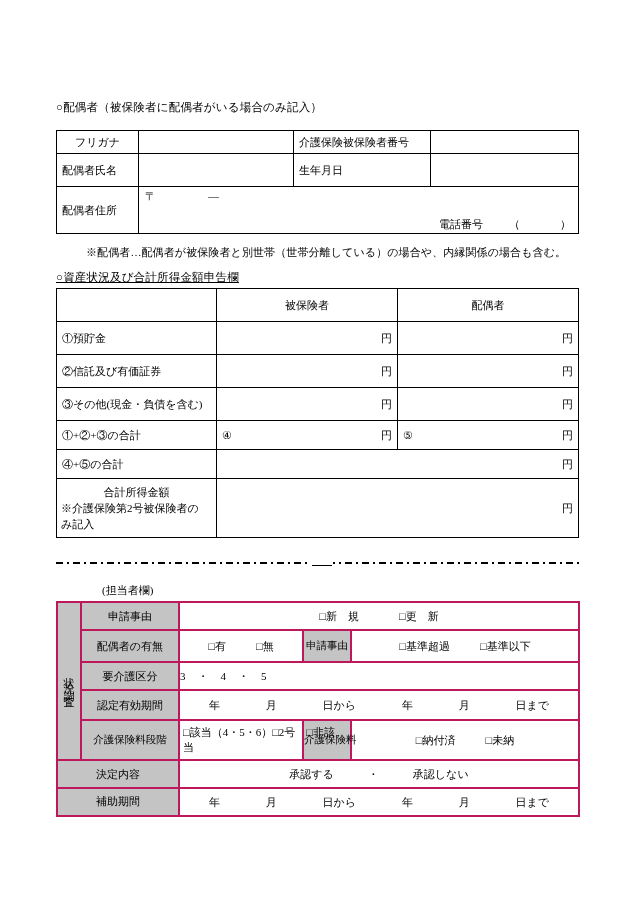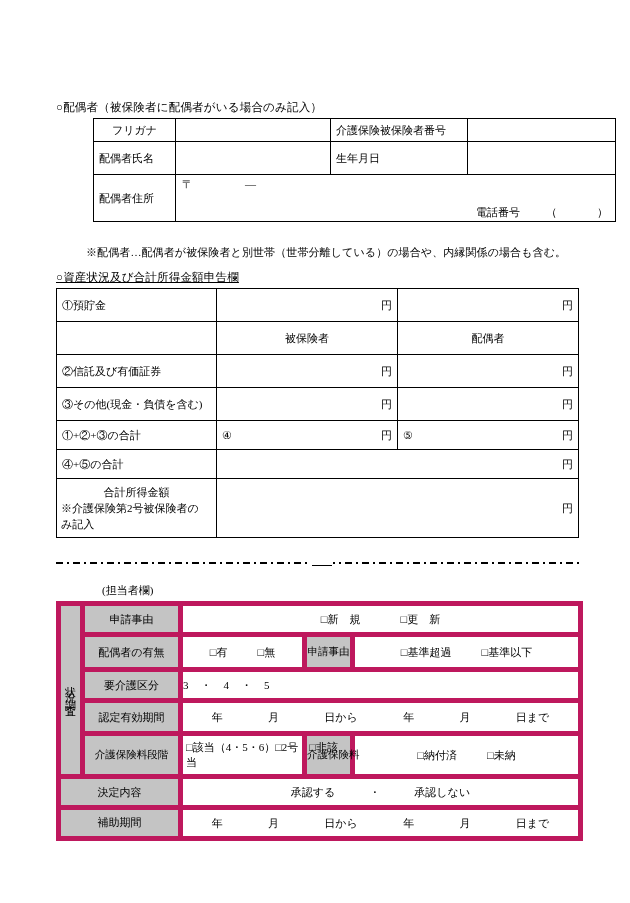--- a/index.html
+++ b/index.html
@@ -77,21 +77,21 @@
   .row-flex {
     display: flex;
     justify-content: space-between;
     align-items: flex-end;
     padding: 0 5px;
     height: 100%;
     box-sizing: border-box;
   }
 
   
-  #spouse-table { left: 56px; top: 118px; width: 522px; margin-left: 37px; }
+  #spouse-table { left: 56px; top: 130px; width: 522px; }
   .addr-cell {
     height: 46px;
     position: relative;
   }
   .addr-inner {
     position: absolute;
     left: 0; right: 0; top: 0; bottom: 0;
   }
   .addr-postal {
     position: absolute;
@@ -149,21 +149,21 @@
     position: absolute;
     left: 256px;
     top: 7px;
     width: 20px;
     height: 1px;
     background: #000;
   }
 
   
   #admin-table { left: 56px; top: 601px; width: 522px; }
-  #admin-table td { border: 5px solid #be185d; }
+  #admin-table td { border: 2px solid #be185d; }
   .gray { background: #c4c4c4; }
   .vert-label {
     writing-mode: vertical-rl;
     text-orientation: upright;
     letter-spacing: 6px;
     display: block;
     text-align: center;
     margin: 0 auto;
     line-height: 16px;
     padding: 4px 0;
@@ -268,39 +268,39 @@
 
   <table class="form" id="asset-table">
     <colgroup>
       <col style="width:160px">
       <col style="width:181px">
       <col style="width:181px">
     </colgroup>
     <tbody>
       <tr>
         <td style="height:32px;">
+          <span class="cell-pad"></span>
+        </td>
+        <td>
+          <span class="c-center cell-pad">被保険者</span>
+        </td>
+        <td>
+          <span class="c-center cell-pad">配偶者</span>
+        </td>
+      </tr>
+
+      <tr>
+        <td style="height:32px;">
           <span class="lbl-left">①預貯金</span>
         </td>
         <td>
           <span class="yen-right">円</span>
         </td>
         <td>
           <span class="yen-right">円</span>
-        </td>
-      </tr>
-
-      <tr>
-        <td style="height:32px;">
-          <span class="cell-pad"></span>
-        </td>
-        <td>
-          <span class="c-center cell-pad">被保険者</span>
-        </td>
-        <td>
-          <span class="c-center cell-pad">配偶者</span>
         </td>
       </tr>
 
       <tr>
         <td style="height:32px;">
           <span class="lbl-left">②信託及び有価証券</span>
         </td>
         <td>
           <span class="yen-right">円</span>
         </td>

